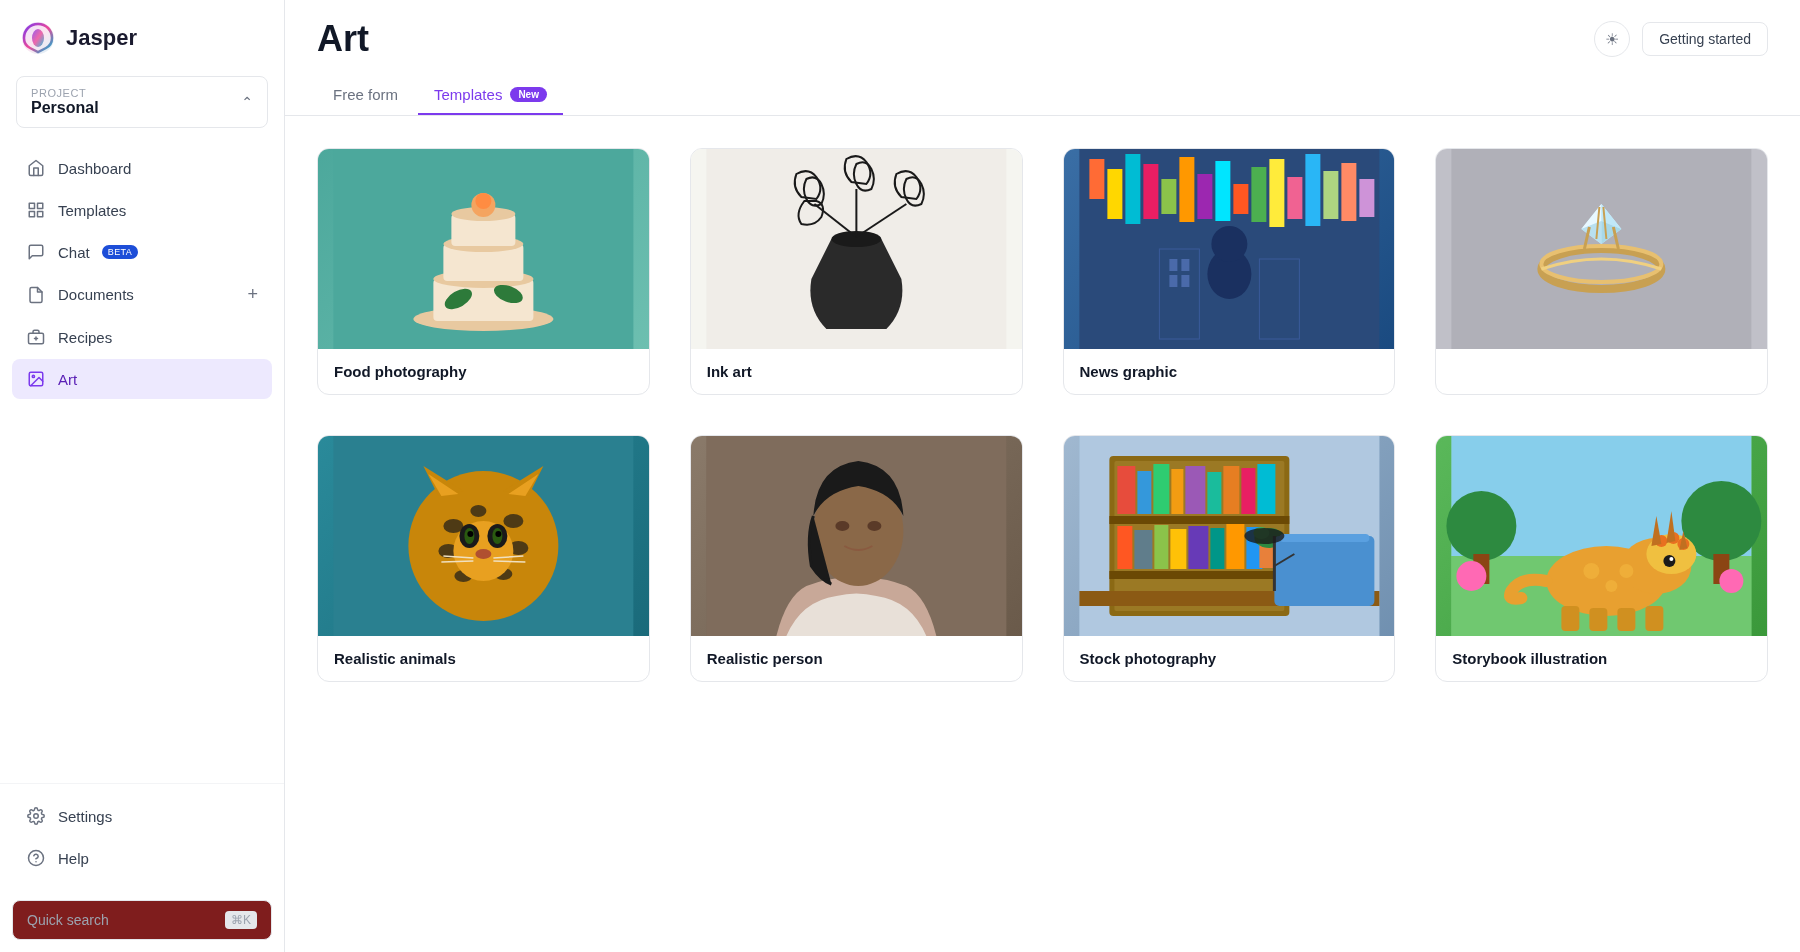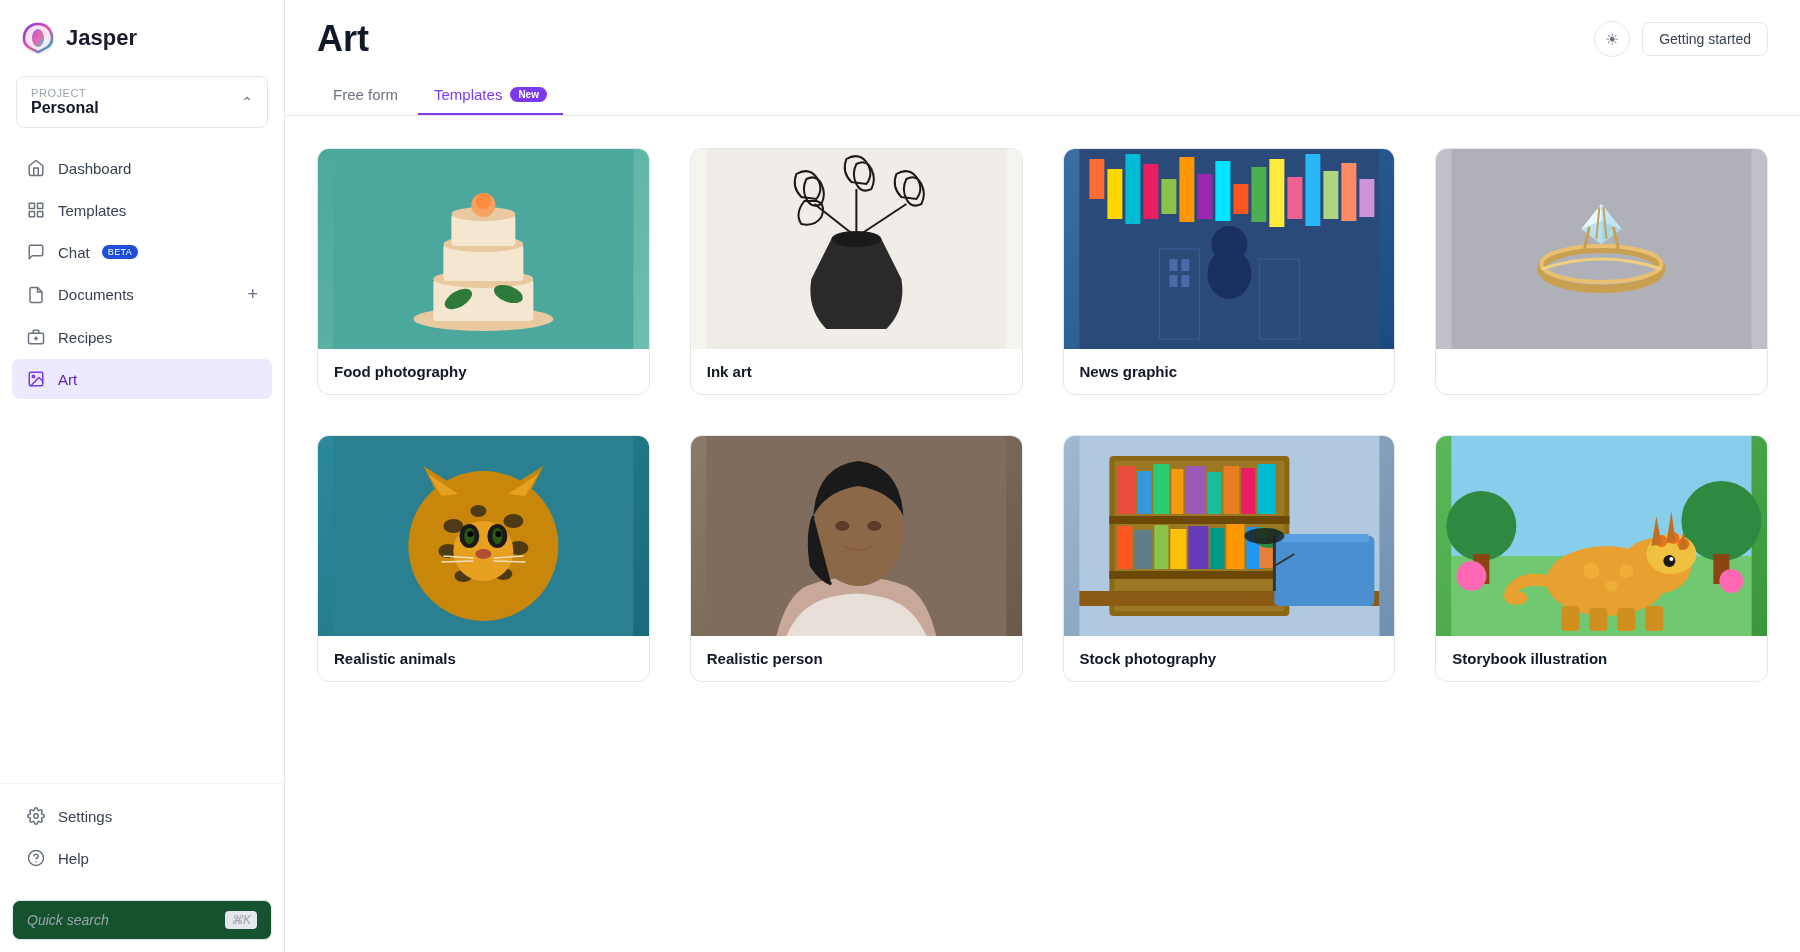--- a/index.html
+++ b/index.html
@@ -137,27 +137,26 @@
       font-size: 15px;
       color: #374151;
       font-weight: 500;
       margin-bottom: 2px;
     }
 
     .quick-search {
       display: flex;
       align-items: center;
       justify-content: space-between;
-      background: #14532d;
+      background: #7f1d1d;
       border: 1px solid #e5e7eb;
       border-radius: 8px;
       padding: 10px 14px;
       margin: 8px 12px 12px;
       cursor: text;
-      font-style: italic;
     }
 
     .quick-search-text {
       font-size: 14px;
       color: #9ca3af;
     }
 
     .quick-search-shortcut {
       font-size: 12px;
       color: #9ca3af;

